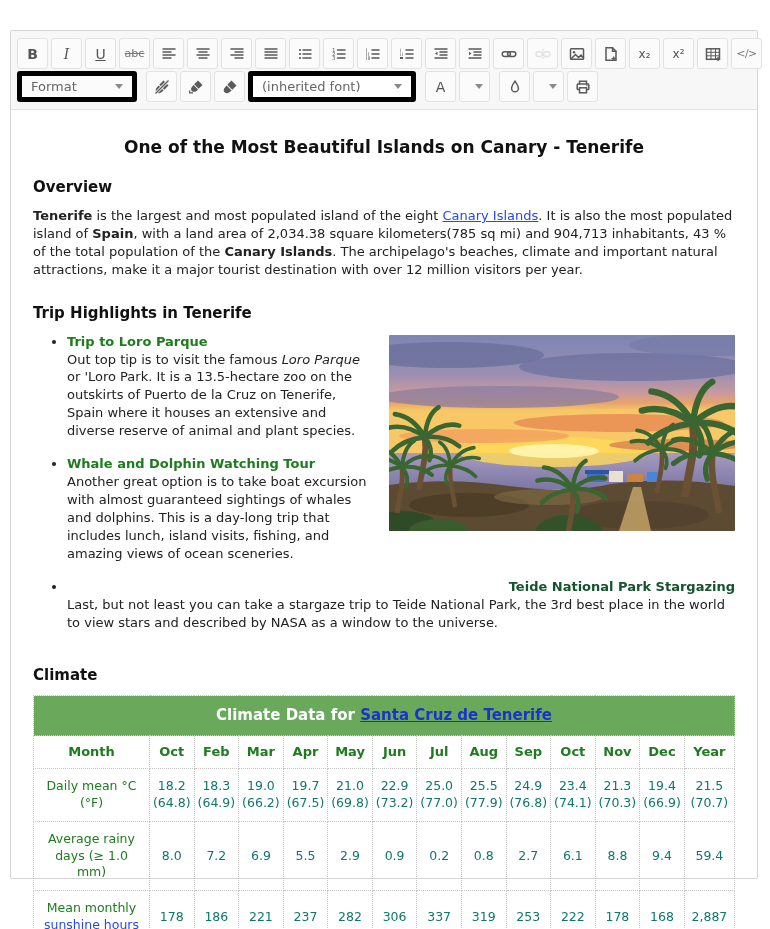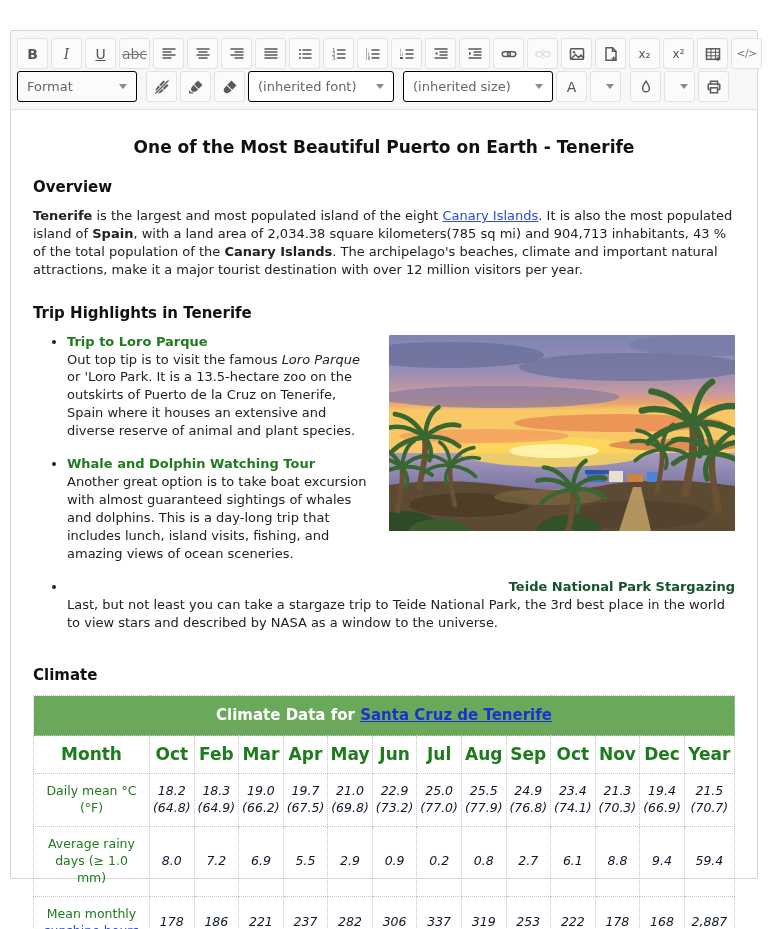--- a/index.html
+++ b/index.html
@@ -15,25 +15,25 @@
   .tbtn { min-width:31px; height:31px; border:1px solid #e2e2e2; background:#fbfbfb;
     border-radius:3px; display:flex; align-items:center; justify-content:center;
     color:#555; font-size:13px; margin-right:3px; cursor:pointer; flex:0 0 auto; }
   .tbtn.disabled { color:#c3c3c3; }
   .tbtn.disabled svg { opacity:.45; }
   .tbtn svg { display:block; }
   .g { line-height:1; }
   .g-bold { font-weight:bold; font-size:14px; }
   .g-italic { font-style:italic; font-family:"DejaVu Serif",serif; font-size:14px; }
   .g-underline { text-decoration:underline; font-size:14px; }
-  .g-strikethrough { text-decoration:line-through; font-size:14px; color:#777; }
+  .g-strikethrough { text-decoration:line-through; font-size:11px; color:#777; }
   .g-subscript,.g-superscript { font-size:12px; }
   .g-code { font-size:11px; letter-spacing:-0.5px; color:#777; }
   .g-text-color { font-size:14px; font-weight:normal; color:#555; }
-  .tsel { height:31px; border:1px solid #000000; background:#fbfbfb; border-radius:3px;
+  .tsel { height:31px; border:5px solid #000000; background:#fbfbfb; border-radius:3px;
     display:flex; align-items:center; justify-content:space-between; padding:0 9px;
     color:#666; font-size:13px; margin-right:3px; cursor:pointer; flex:0 0 auto; }
   .tsel.white { background:#ffffff; }
   .caret { width:0; height:0; border-left:4px solid transparent; border-right:4px solid transparent;
     border-top:5px solid #8a8a8a; display:inline-block; margin-left:8px; }
   .gap { width:6px; flex:0 0 auto; }
 
   
   .content { padding:18px 22px 10px 22px; height:768px; color:#222; font-size:13px; line-height:1.38; }
   .doc-title { text-align:center; font-weight:bold; font-size:17px; margin:8px 0 18px 0; color:#111; }
@@ -50,23 +50,23 @@
   .btitle { font-weight:bold; display:block; }
   .green-dark { color:#1e7b1e; }
   .green-light { color:#14532d;text-align:right; }
   .btext { color:#222; }
 
   
   table.climate { width:100%; border-collapse:collapse; table-layout:fixed; margin-top:10px; }
   table.climate th, table.climate td { border:1px dotted #c6c6c6; text-align:center; vertical-align:middle; }
   th.banner { background:#6aa95c; color:#ffffff; font-size:15px; font-weight:bold; padding:9px 4px; }
   th.banner a { color:#1a33cc; text-decoration:underline; cursor:pointer; }
-  th.hcell { color:#1e7b1e; font-weight:bold; font-size:17px; padding:7px 2px; }
+  th.hcell { color:#1e7b1e; font-weight:bold; font-size:13px; padding:7px 2px; }
   th.lcell { color:#1e7b1e; font-weight:normal; font-size:12.5px; padding:9px 4px; line-height:1.35; }
-  td.vcell { font-size:12.5px; color:#0f172a; padding:9px 1px; line-height:1.35;font-style:italic; }
+  td.vcell { font-size:12.5px; color:#0f766e; padding:9px 1px; line-height:1.35; }
   col.mcol { width:116px; } col.ycol { width:50px; }
 </style>
 </head>
 <body>
 
 <div class="editor">
 
   <div class="toolbar">
     <div class="tb-row" id="row1btns">
         <div class="tbtn">
@@ -221,29 +221,25 @@
       <div class="tbtn">
           <span>
             <svg width="16" height="16" viewBox="0 0 16 16">
               <g fill="#5a5a5a">
                 <path d="M9.5 1.5l5 5-4.2 4.2-5-5z"></path>
                 <path d="M4.6 6.4l5 5-1.2 1.2c-1 1-2.4 2-4.4 1.4-1.8-.5-2.6-2-2.2-3.6.3-1.2 1.2-2.4 2.8-4z"></path>
               </g>
             </svg>
           </span>
         </div>
-      <div class="tsel white" style="width:146px">
+      <div class="tsel white" style="width:168px">
         <span>(inherited font)</span>
         <span class="caret"></span>
       </div>
       <span class="gap"></span>
-      <div class="tsel white" style="width:150px">
-        <span>(inherited size)</span>
-        <span class="caret"></span>
-      </div>
       <div class="tbtn">
           <span class="g g-text-color">A</span>
         </div>
       <div class="tbtn">
           <span class="caret"></span>
         </div>
       <span class="gap"></span>
       <div class="tbtn">
           <span>
             <svg width="16" height="16" viewBox="0 0 16 16" fill="none" stroke="#5a5a5a" stroke-width="1.5" stroke-linecap="round">
@@ -262,21 +258,21 @@
               <rect x="4.5" y="8.8" width="7" height="5" fill="#fbfbfb"></rect>
               <circle cx="12" cy="6.8" r="0.7" fill="#5a5a5a" stroke="none"></circle>
             </svg>
           </span>
         </div>
     </div>
   </div>
 
   <div class="content">
 
-    <div class="doc-title">One of the Most Beautiful Puerto on Earth - Tenerife</div>
+    <div class="doc-title">One of the Most Beautiful Islands on Canary - Tenerife</div>
 
     <div class="h2">Overview</div>
     <div class="para"><strong>Tenerife</strong><span> is the largest and most populated island of the eight </span><a class="lnk">Canary Islands</a><span>. It is also the most populated island of </span><strong>Spain</strong><span>, with a land area of 2,034.38 square kilometers(785 sq mi) and 904,713 inhabitants, 43 % of the total population of the </span><strong>Canary Islands</strong><span>. The archipelago's beaches, climate and important natural attractions, make it a major tourist destination with over 12 million visitors per year.</span></div>
 
     <div class="h2" style="margin-top:24px">Trip Highlights in Tenerife</div>
 
     <div class="highlights">
       <div class="photo">
         <svg width="346" height="196" viewBox="0 0 346 196" xmlns="http://www.w3.org/2000/svg">
           <defs>

